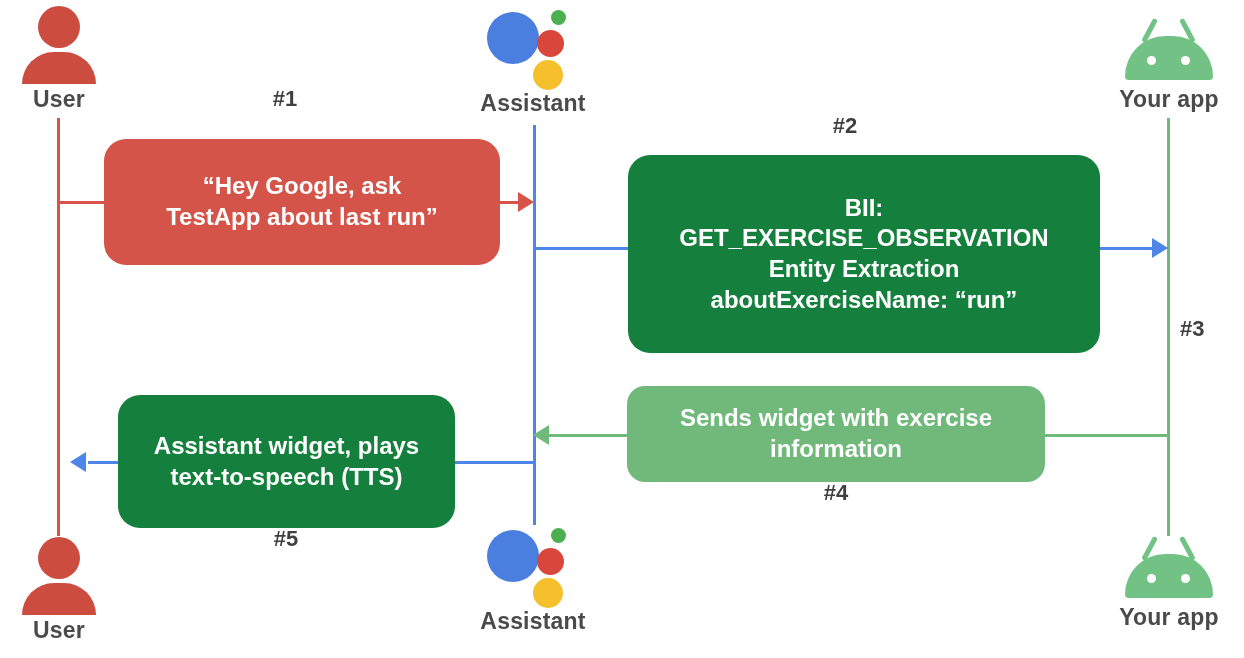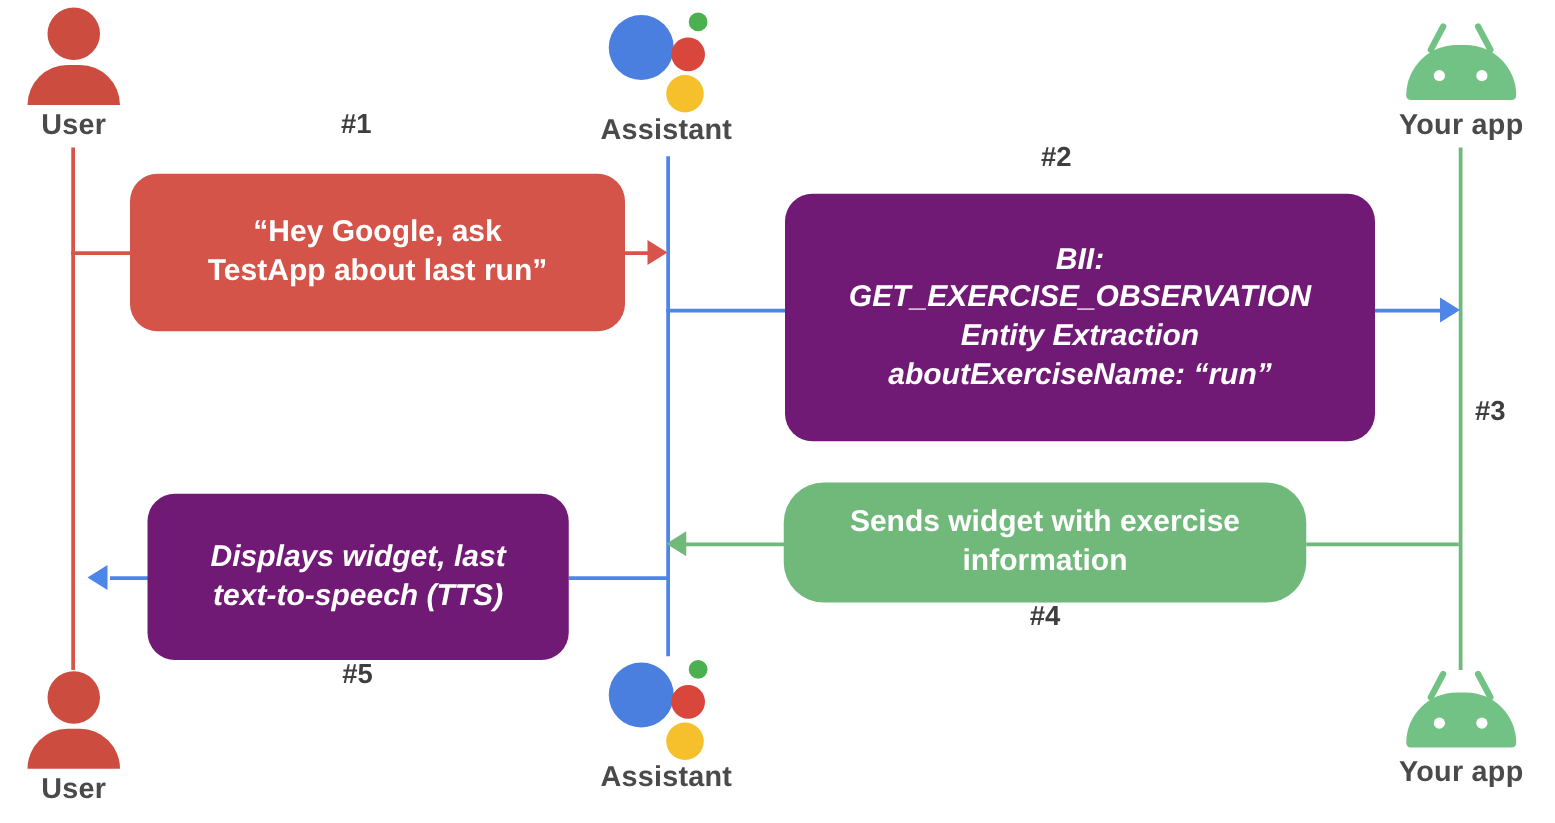--- a/index.html
+++ b/index.html
@@ -128,21 +128,21 @@
     justify-content: center;
     text-align: center;
     color: #ffffff;
     font-weight: bold;
     line-height: 1.28;
     border-radius: 22px;
     padding: 6px 10px;
   }
   .msgbox .txt { white-space: pre-line; }
   .box-red   { background: #d5544a; }
-  .box-blue  { background: #701a75; font-style: italic; }
+  .box-blue  { background: #15803d; }
   .box-green { background: #70b97b; }
 
   
   .conn {
     position: absolute;
     height: 3px;
   }
   .conn-red   { background: #d8544a; }
   .conn-blue  { background: #4d85e8; }
   .conn-green { background: #70b97b; }
@@ -242,32 +242,32 @@
 aboutExerciseName: “run”</span>
   </div>
   <div class="steplabel" style="left:805px; top:113px; width:80px;">#2</div>
 
   <div class="steplabel" style="left:1180px; top:316px; width:60px; text-align:left;">#3</div>
 
   <div class="conn conn-green" style="left:1045px; top:434px; width:122px;"></div>
   <div class="conn conn-green" style="left:548px; top:434px; width:82px;"></div>
   <div class="arrowhead arrow-left-green" style="left:533px; top:425px;"></div>
 
-  <div class="msgbox box-green" style="left:627px; top:386px; width:418px; height:96px; font-size:24px; border-radius:32px;">
+  <div class="msgbox box-green" style="left:627px; top:386px; width:418px; height:96px; font-size:24px; border-radius:18px;">
     <span class="txt">Sends widget with exercise
 information</span>
   </div>
   <div class="steplabel" style="left:796px; top:480px; width:80px;">#4</div>
 
   <div class="conn conn-blue" style="left:455px; top:461px; width:80px;"></div>
   <div class="conn conn-blue" style="left:88px; top:461px; width:32px;"></div>
   <div class="arrowhead arrow-left-blue" style="left:70px; top:452px;"></div>
 
   <div class="msgbox box-blue" style="left:118px; top:395px; width:337px; height:133px; font-size:24px;">
-    <span class="txt">Displays widget, last
+    <span class="txt">Assistant widget, plays
 text-to-speech (TTS)</span>
   </div>
   <div class="steplabel" style="left:246px; top:526px; width:80px;">#5</div>
 
   <div class="actor" style="left:-6px; top:537px;">
     <div class="user-glyph">
       <div class="user-head"></div>
       <div class="user-body"></div>
     </div>
     <div class="actor-label">User</div>

